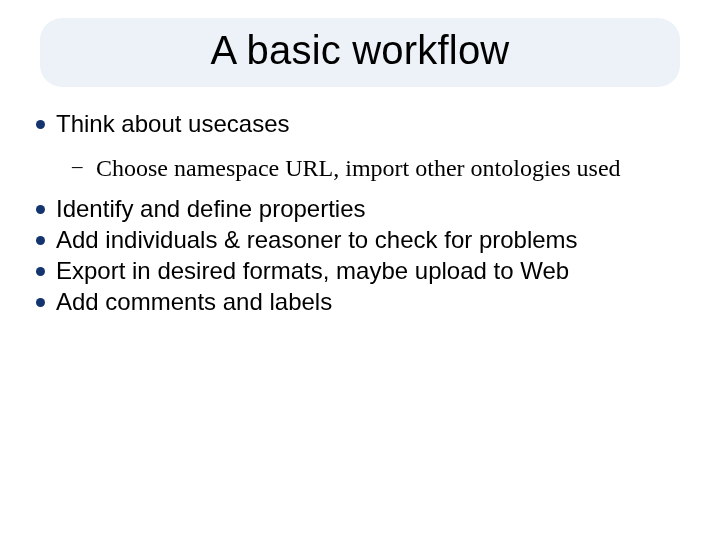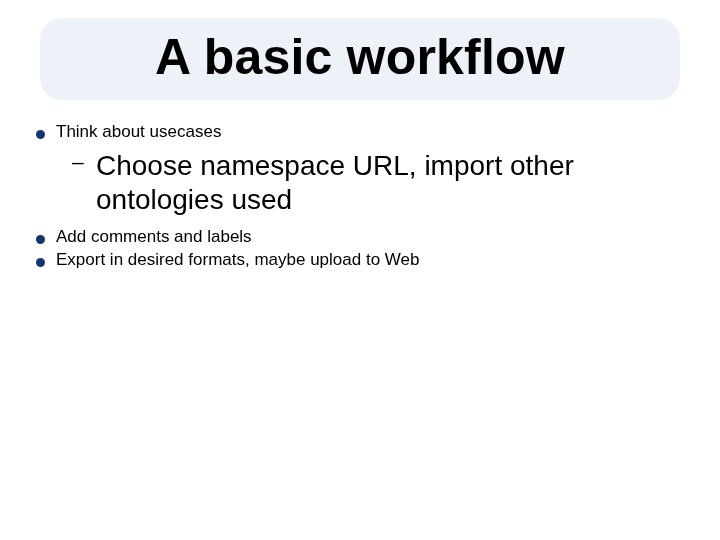--- a/index.html
+++ b/index.html
@@ -17,50 +17,51 @@
     padding: 18px 24px 24px 24px;
   }
   .title-box {
     background: #edf2f8;
     border-radius: 22px;
     padding: 10px 20px 14px 20px;
     margin: 0 16px 22px 16px;
     text-align: center;
   }
   .title {
-    font-size: 50px;
-    font-weight: 700;
+    font-size: 40px;
+    font-weight: 400;
     letter-spacing: 0.2px;
   }
   .content {
     padding: 0 6px;
   }
   .l1 {
-    font-size: 17px;
+    font-size: 24px;
     line-height: 1.22;
     margin: 2px 0 2px 0;
     padding-left: 26px;
     position: relative;
   }
   .l1::before {
     content: "";
     position: absolute;
     left: 6px;
     top: 0.46em;
     width: 9px;
     height: 9px;
     background: #13346f;
     border-radius: 50%;
   }
   .l2 {
-    font-size: 28px;
+    font-size: 24px;
     line-height: 1.22;
-    margin: 6px 0 10px 0;
+    margin: 16px 0 10px 0;
     padding-left: 66px;
     position: relative;
+    font-family: Liberation Serif, serif;
   }
   .l2::before {
     content: "–";
     position: absolute;
     left: 42px;
     top: 0;
     color: #000;
     font-size: 21px;
   }
   .bold { font-weight: 700; }
@@ -74,18 +75,20 @@
     <div class="title">A basic workflow</div>
   </div>
 
   <div class="content">
 
     <div class="l1">Think about usecases</div>
 
     <div class="l2">Choose namespace URL, import other ontologies used</div>
 
 
+    <div class="l1">Identify and define properties</div>
 
+    <div class="l1">Add individuals &amp; reasoner to check for problems</div>
+    <div class="l1">Export in desired formats, maybe upload to Web</div>
     <div class="l1">Add comments and labels</div>
-    <div class="l1">Export in desired formats, maybe upload to Web</div>
 
   </div>
 </div>
 
 </body></html>

